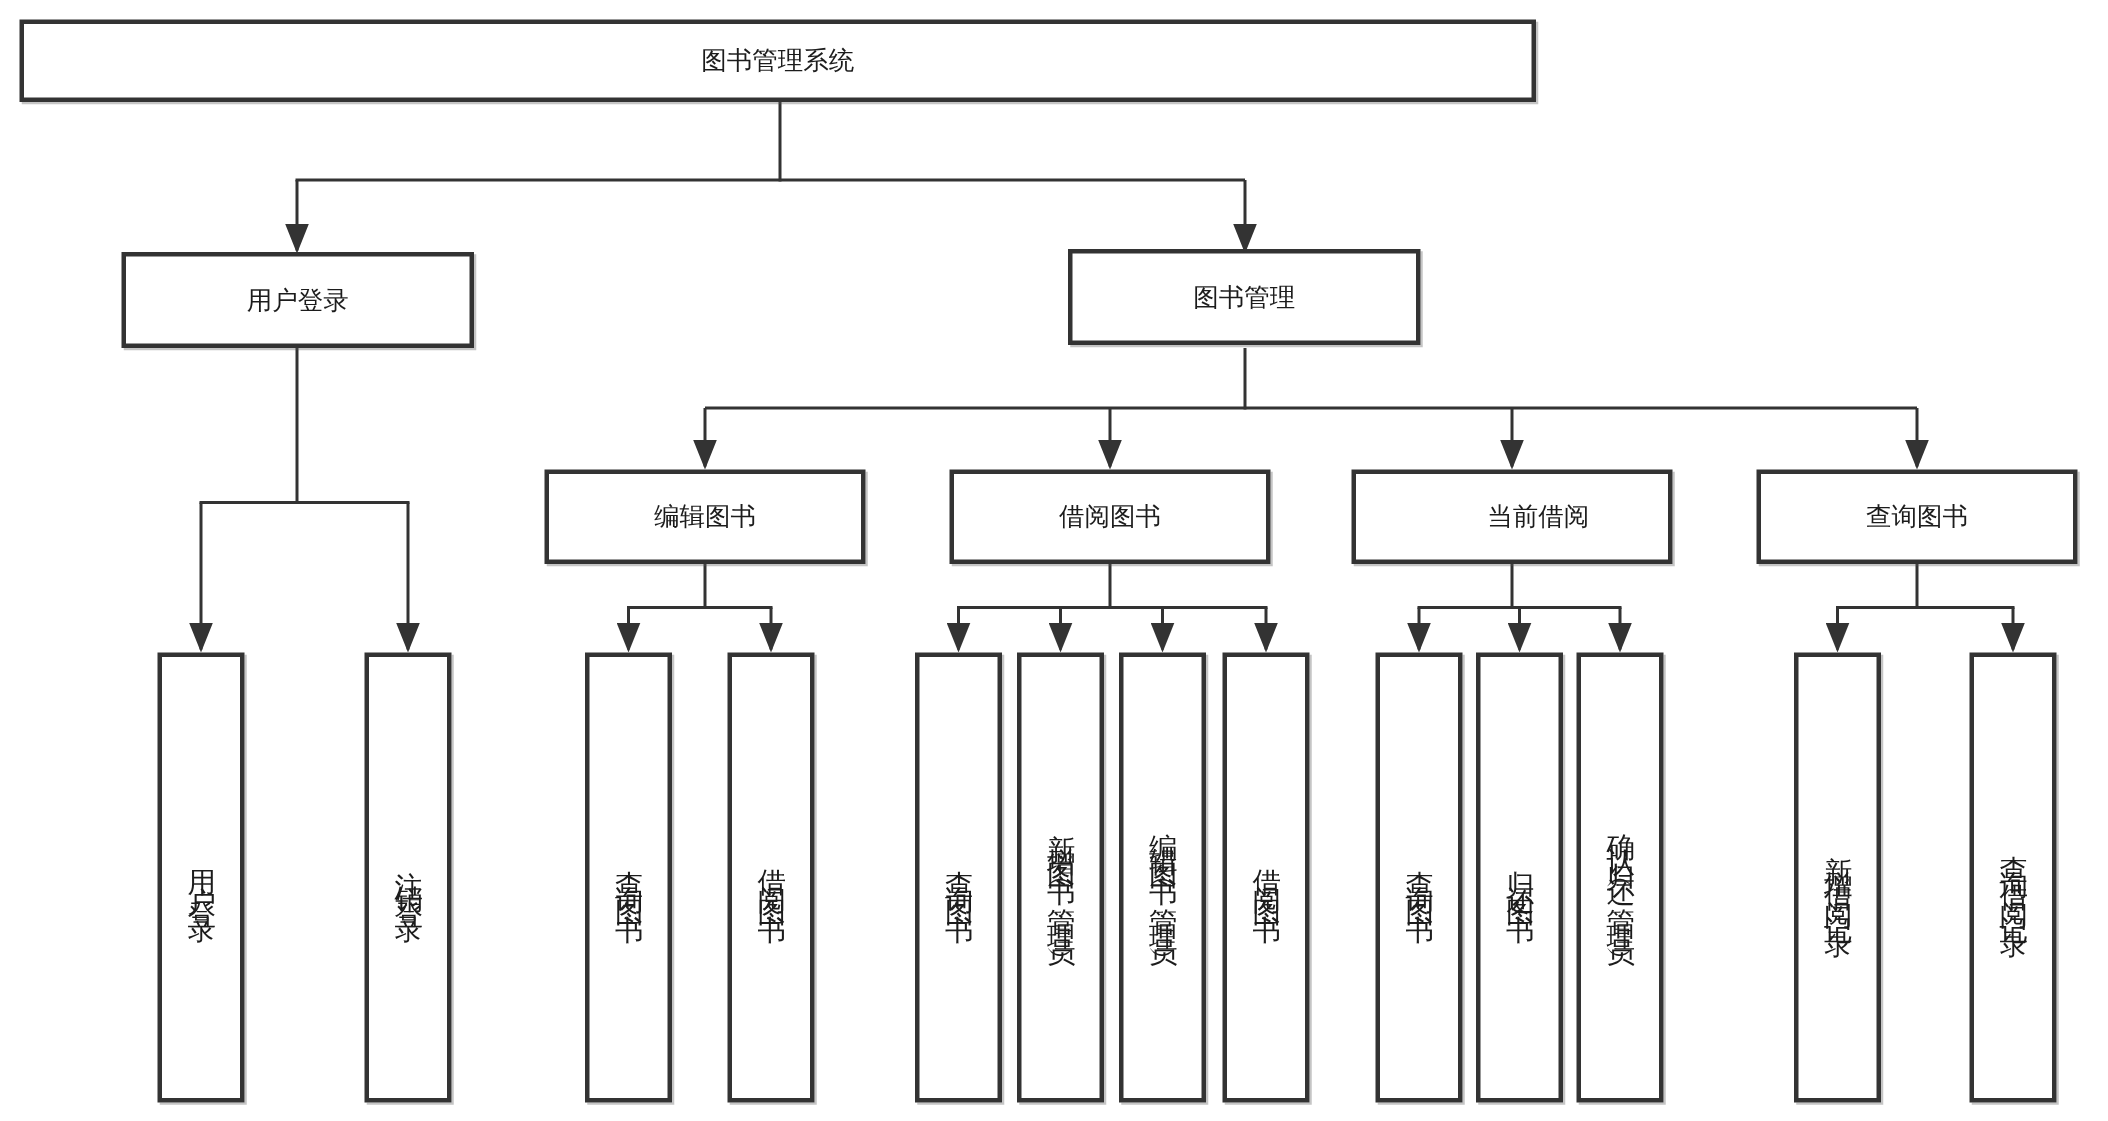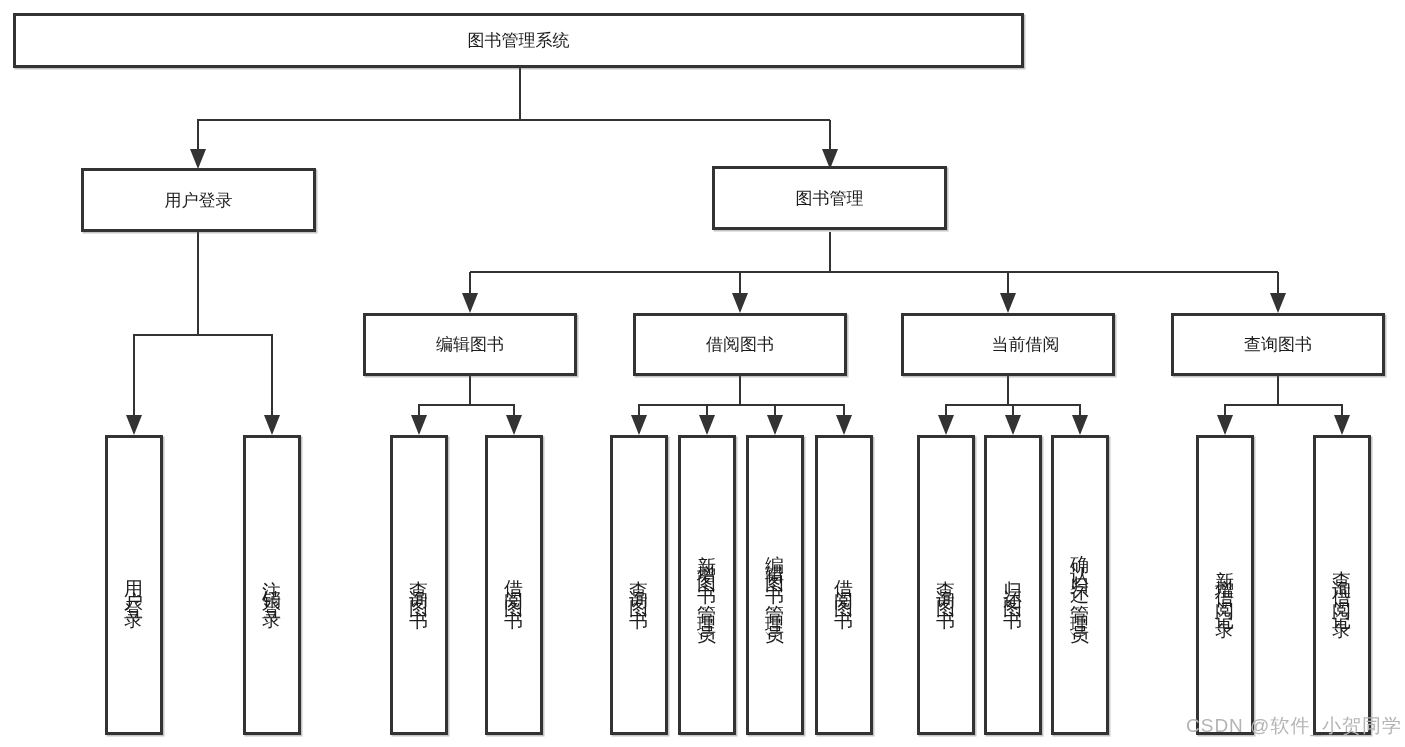--- a/index.html
+++ b/index.html
@@ -165,15 +165,14 @@
     <span>确认归还（管理员）</span>
   </div>
 
   <div class="node v" style="left:1196px; top:435px; width:58px; height:300px;">
     <span>新增借阅记录</span>
   </div>
   <div class="node v" style="left:1313px; top:435px; width:58px; height:300px;">
     <span>查询借阅记录</span>
   </div>
 
-  <div class="watermark">CSDN @软件_小贺同学</div>
 
 </div>
 
 </body></html>

